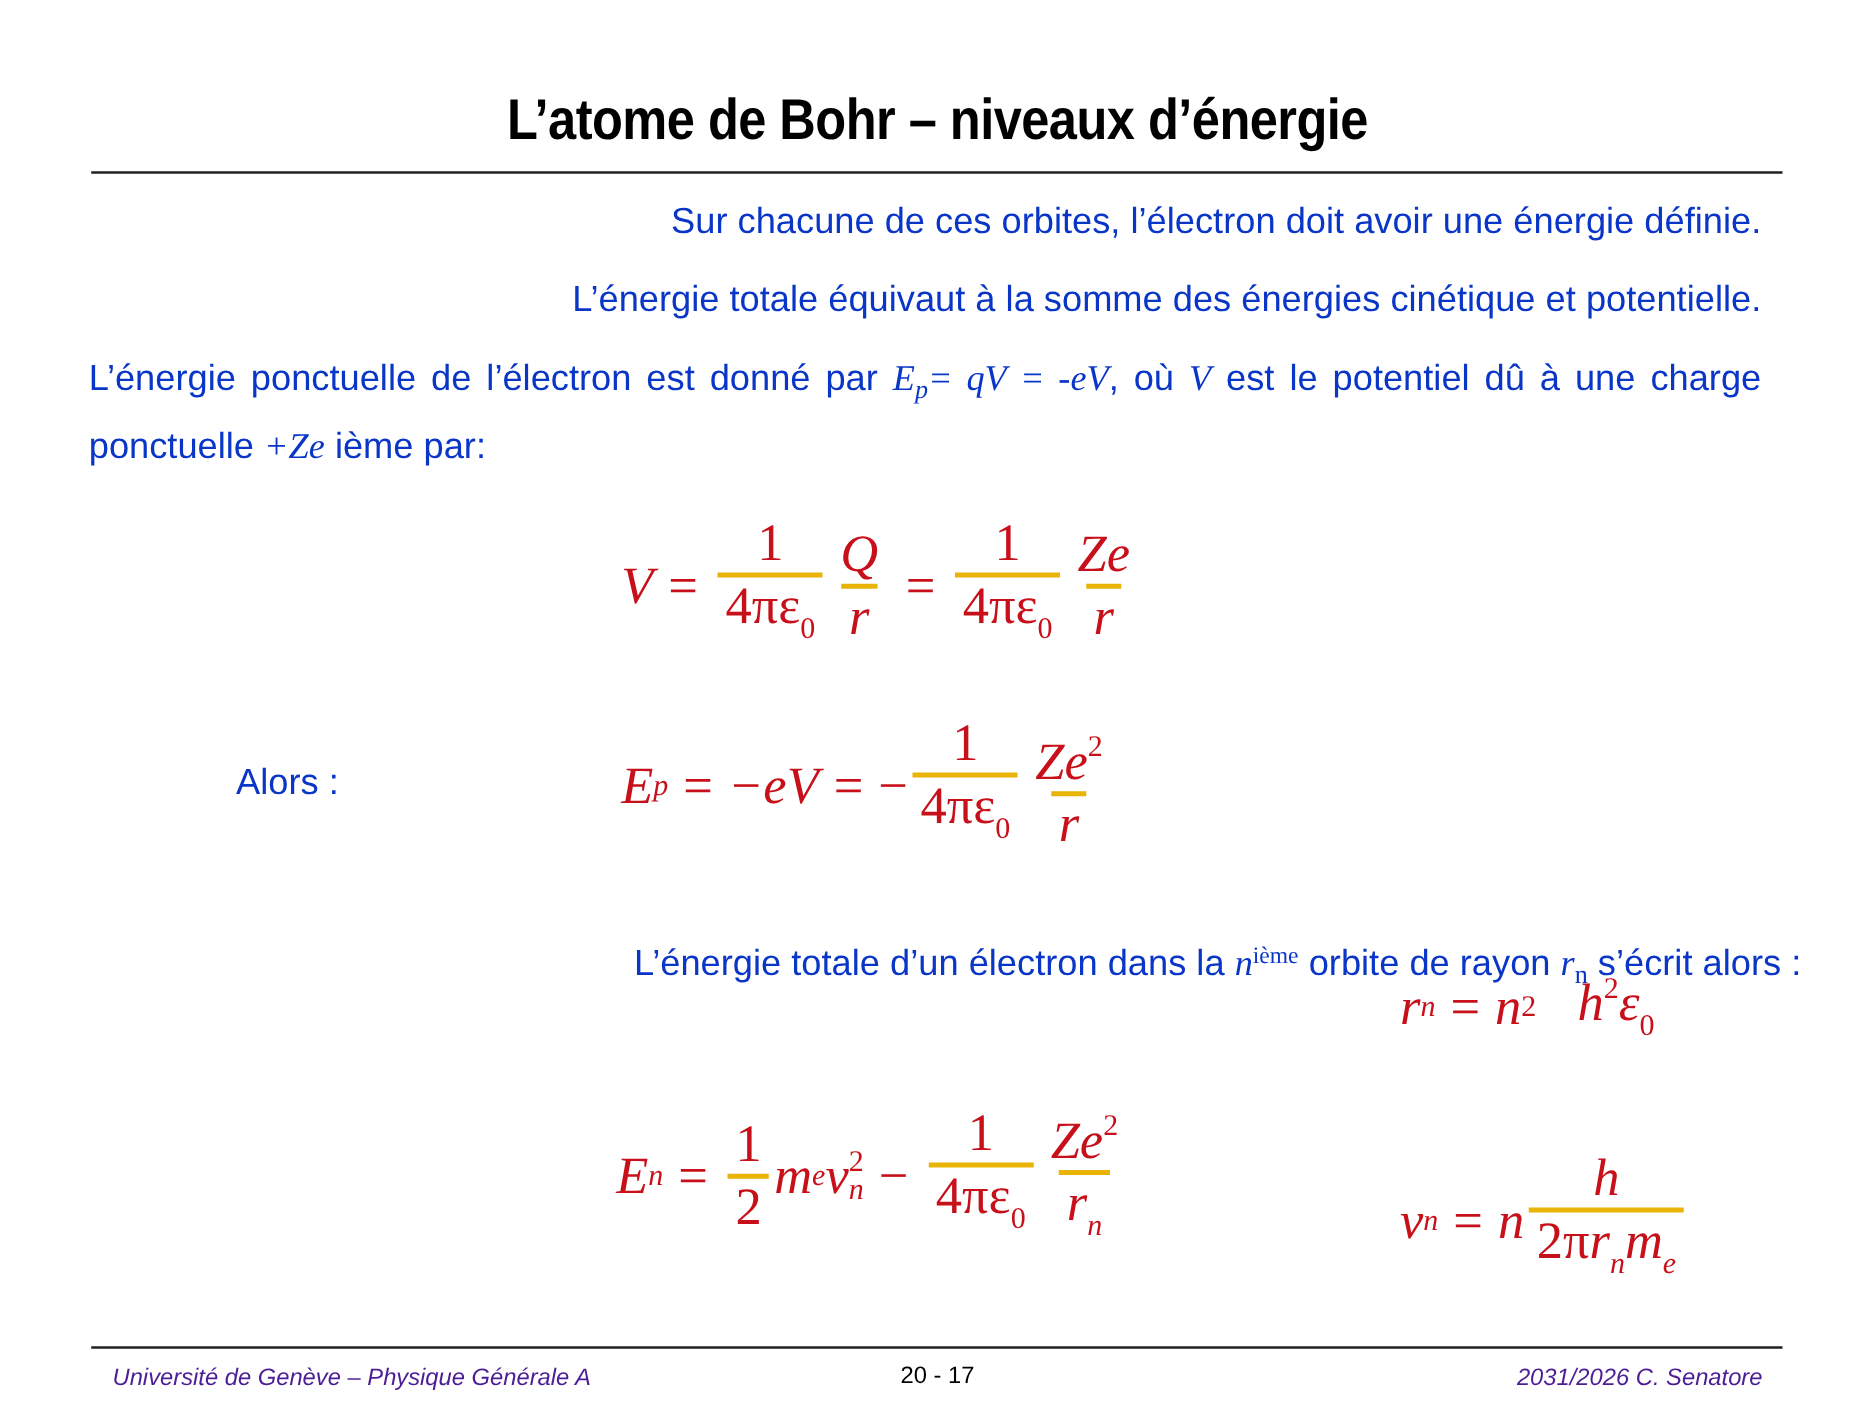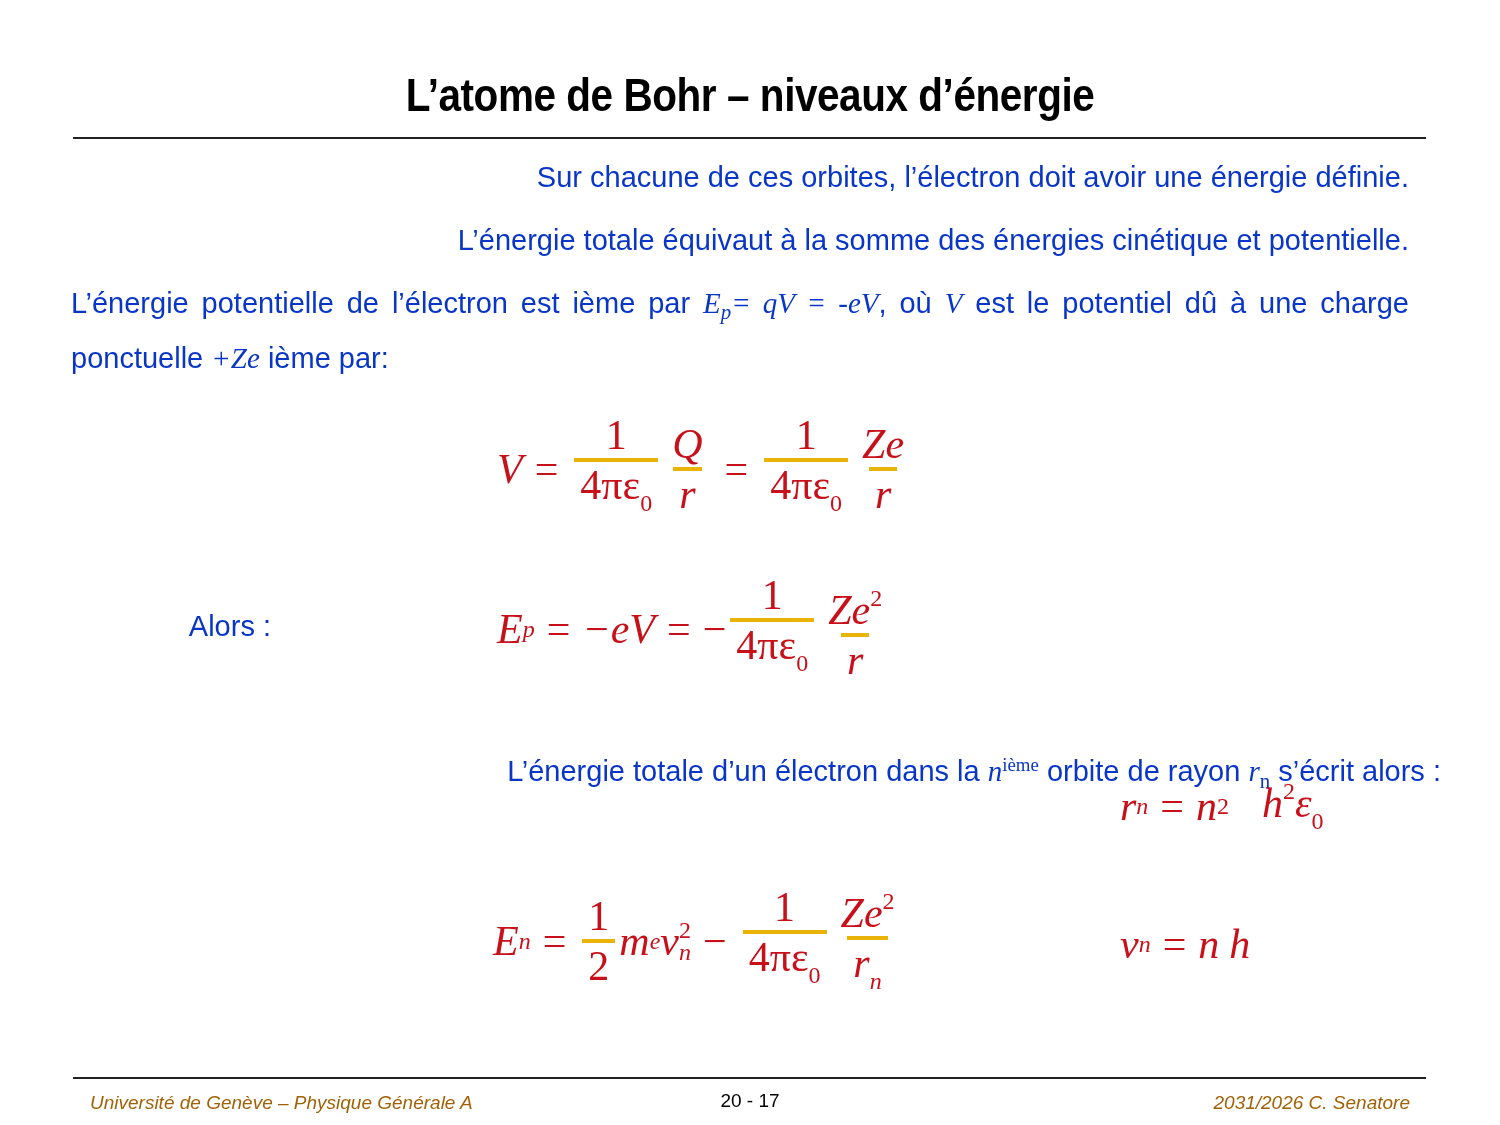--- a/index.html
+++ b/index.html
@@ -13,35 +13,35 @@
   .sup { font-size:0.65em; vertical-align:0.55em; font-family:"Liberation Serif", serif; }
   .eq { position:absolute; color:#c8101a; font-family:"Liberation Serif", serif; font-size:42px; display:flex; align-items:center; }
   .eq .i { font-style:italic; }
   .frac { display:inline-flex; flex-direction:column; align-items:center; margin:0 4px; }
   .frac .num { padding:0 6px; line-height:46px; }
   .frac .den { padding:0 6px; line-height:46px; border-top:4px solid #eab308; }
   .eq .op { margin:0 12px; }
   .eq .s { font-size:24px; font-style:italic; vertical-align:-12px; }
   .eq .s0 { font-size:24px; vertical-align:-12px; }
   .eq .p2 { font-size:24px; vertical-align:18px; }
-  .footer { position:absolute; top:1092px; font-size:19px; color:#a16207; font-style:italic; }
+  .footer { position:absolute; top:1092px; font-size:19px; color:#4c1d95; font-style:italic; }
   .footer-center { position:absolute; top:1090px; font-size:19px; color:#000; left:0; width:1500px; text-align:center; }
 </style>
 </head>
 <body>
 
 <div>
   <div class="title">L’atome de Bohr  –  niveaux d’énergie</div>
   <div class="rule" style="top:137px"></div>
 
   <div class="para" style="top:155px">Sur chacune de ces orbites, l’électron doit avoir une énergie définie.</div>
   <div class="para" style="top:218px">L’énergie totale équivaut à la somme des énergies cinétique et potentielle.</div>
 
   <div class="para just" style="top:280px; line-height:46px;">
-    <span>L’énergie potentielle de l’électron est ième par </span><span class="mi"><span>E</span><span class="sub">p</span></span><span class="mi">= qV = -eV</span><span>, où </span><span class="mi">V</span><span> est le potentiel dû à une charge ponctuelle </span><span class="mi">+Ze</span><span> ième par:</span>
+    <span>L’énergie ponctuelle de l’électron est donné par </span><span class="mi"><span>E</span><span class="sub">p</span></span><span class="mi">= qV = -eV</span><span>, où </span><span class="mi">V</span><span> est le potentiel dû à une charge ponctuelle </span><span class="mi">+Ze</span><span> ième par:</span>
   </div>
 
   <div class="eq" style="left:497px; top:412px;">
     <span class="i">V</span>
     <span class="op">=</span>
     <span class="frac">
         <span class="num">1</span>
         <span class="den"><span>4πε</span><span class="s0">0</span></span>
       </span>
     <span class="frac">
@@ -119,20 +119,21 @@
       </span>
   </div>
 
   <div class="eq" style="left:1120px; top:920px;">
     <span class="i">v</span>
       <span class="s">n</span>
     <span class="op">=</span>
     <span class="i">n</span>
     <span class="frac">
         <span class="num i">h</span>
+        <span class="den"><span>2π</span><span class="i">r</span><span class="s">n</span><span class="i">m</span><span class="s">e</span></span>
       </span>
   </div>
 
   <div class="rule" style="top:1077px"></div>
   <div class="footer" style="left:90px;">Université de Genève – Physique Générale A</div>
   <div class="footer-center">20 - 17</div>
   <div class="footer" style="right:90px;">2031/2026  C. Senatore</div>
 </div>
 
 </body></html>

